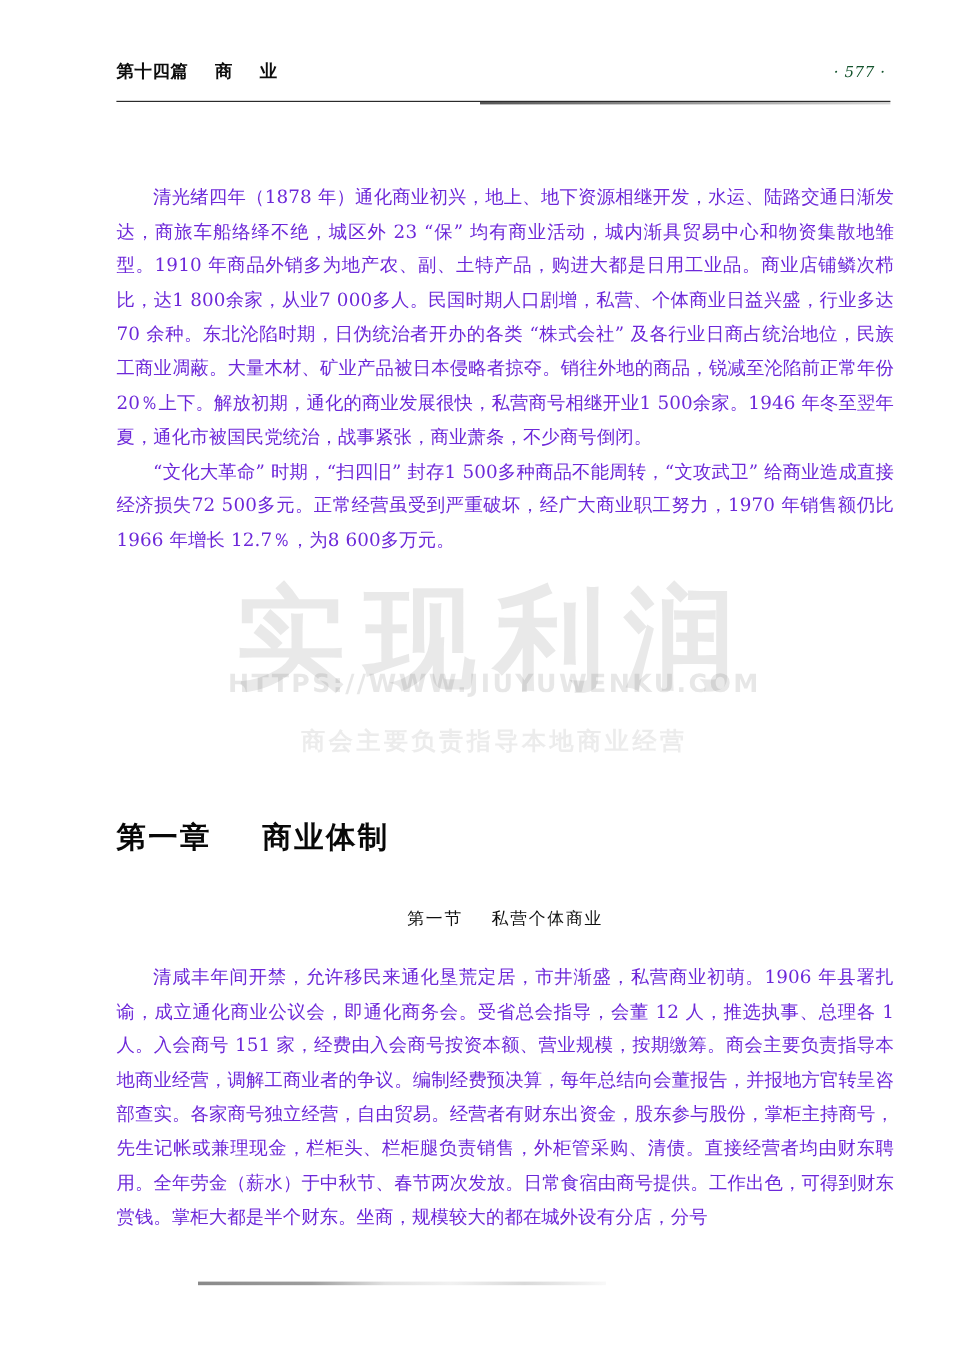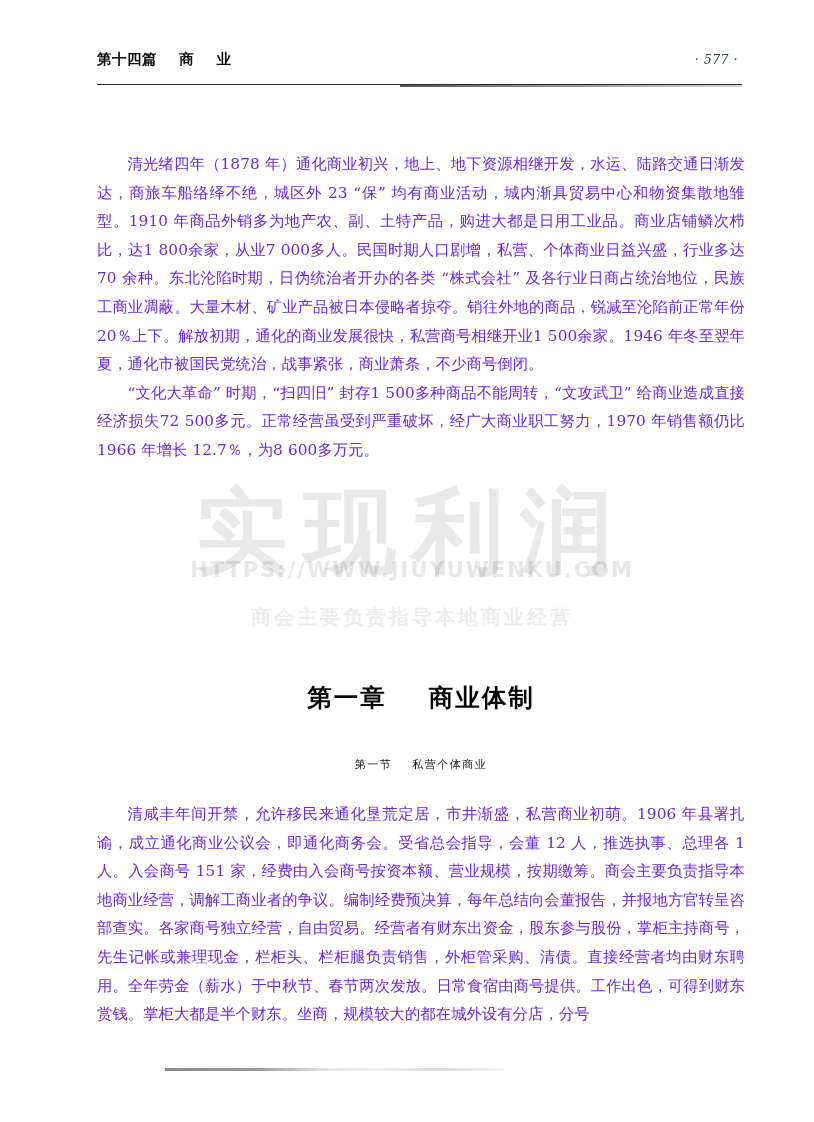--- a/index.html
+++ b/index.html
@@ -133,36 +133,35 @@
     color: #6d28d9;
     letter-spacing: 0.1px;
   }
 
   
   .chapter-heading {
     position: absolute;
     left: 97px;
     top: 681px;
     width: 648px;
-    text-align: center;
     font-family: "DejaVu Sans", "Liberation Sans", sans-serif;
     font-weight: bold;
     font-size: 24.5px;
     letter-spacing: 2px;
     color: #080808;
     white-space: pre;
   }
   .section-heading {
     position: absolute;
     left: 97px;
     top: 757px;
     width: 648px;
     text-align: center;
     font-family: "DejaVu Serif", "Liberation Serif", serif;
-    font-size: 11px;
+    font-size: 14px;
     letter-spacing: 1.5px;
     color: #101010;
     white-space: pre;
   }
 
   .body-last {
     position: absolute;
     left: 97px;
     top: 800px;
     width: 648px;

